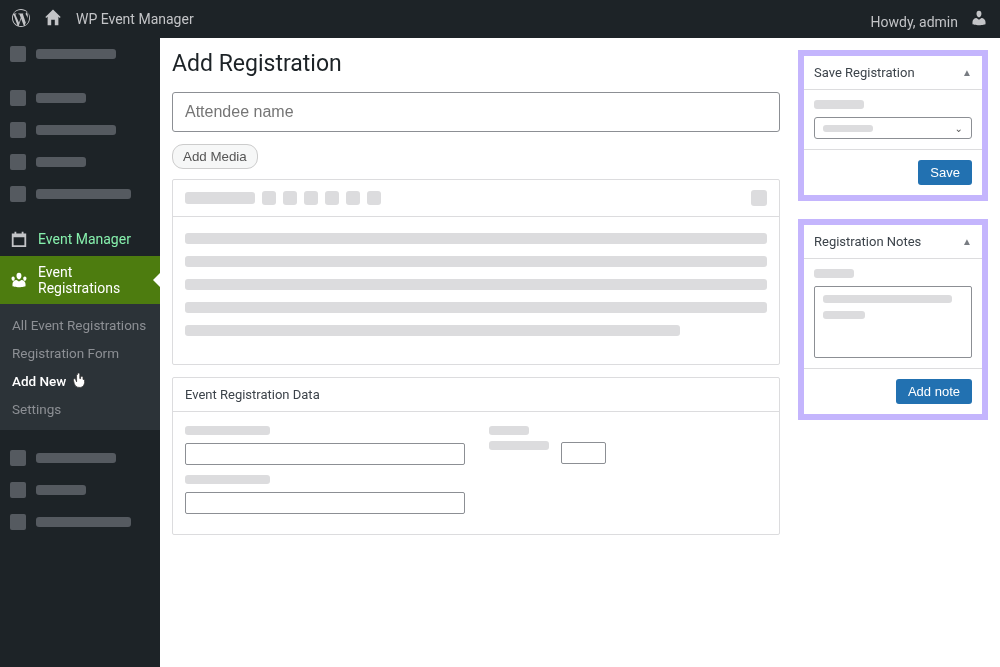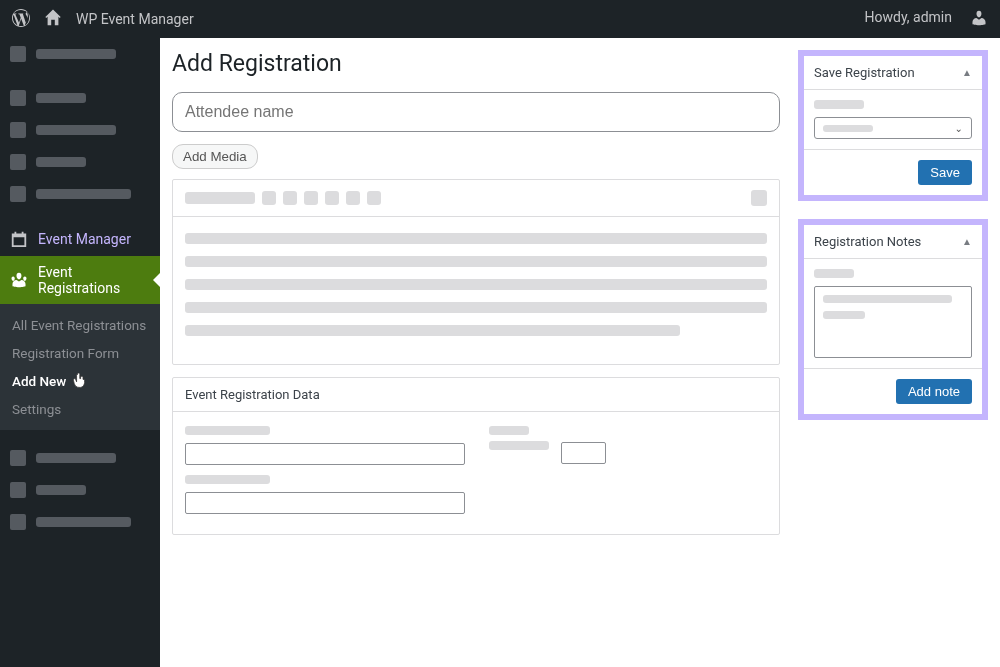--- a/index.html
+++ b/index.html
@@ -15,21 +15,21 @@
       height: 38px;
       background: #1d2327;
       color: #c3c4c7;
       display: flex;
       align-items: center;
       justify-content: space-between;
       padding: 0 12px;
       font-size: 14px;
     }
     .adminbar-left { display: flex; align-items: center; gap: 14px; }
-    .adminbar-right { display: flex; align-items: flex-start; gap: 18px; }
+    .adminbar-right { display: flex; align-items: flex-end; gap: 12px; }
     .adminbar svg { fill: #c3c4c7; }
 
     
     .sidebar {
       position: fixed;
       top: 38px;
       left: 0;
       width: 160px;
       bottom: 0;
       background: #1d2327;
@@ -37,21 +37,21 @@
     }
     .sidebar-item {
       display: flex;
       align-items: center;
       padding: 8px 10px;
       gap: 10px;
       color: #c3c4c7;
       cursor: pointer;
     }
     .sidebar-item.visible {
-      color: #c4b5fd;
+      color: #86efac;
       font-size: 14px;
     }
     .sidebar-item.active {
       background: #4d7c0f;
       color: #fff;
       position: relative;
       justify-content: flex-end;
     }
     .sidebar-item.active::after {
       content: '';
@@ -122,21 +122,21 @@
       font-weight: 400;
       color: #1d2327;
       margin-bottom: 15px;
     }
 
     .title-input {
       width: 100%;
       padding: 10px 12px;
       font-size: 16px;
       border: 1px solid #8c8f94;
-      border-radius: 10px;
+      border-radius: 3px;
       outline: none;
       margin-bottom: 12px;
     }
 
     .add-media-btn {
       display: inline-block;
       padding: 4px 10px;
       border: 1px solid #ccc;
       background: #f6f7f7;
       color: #555;

